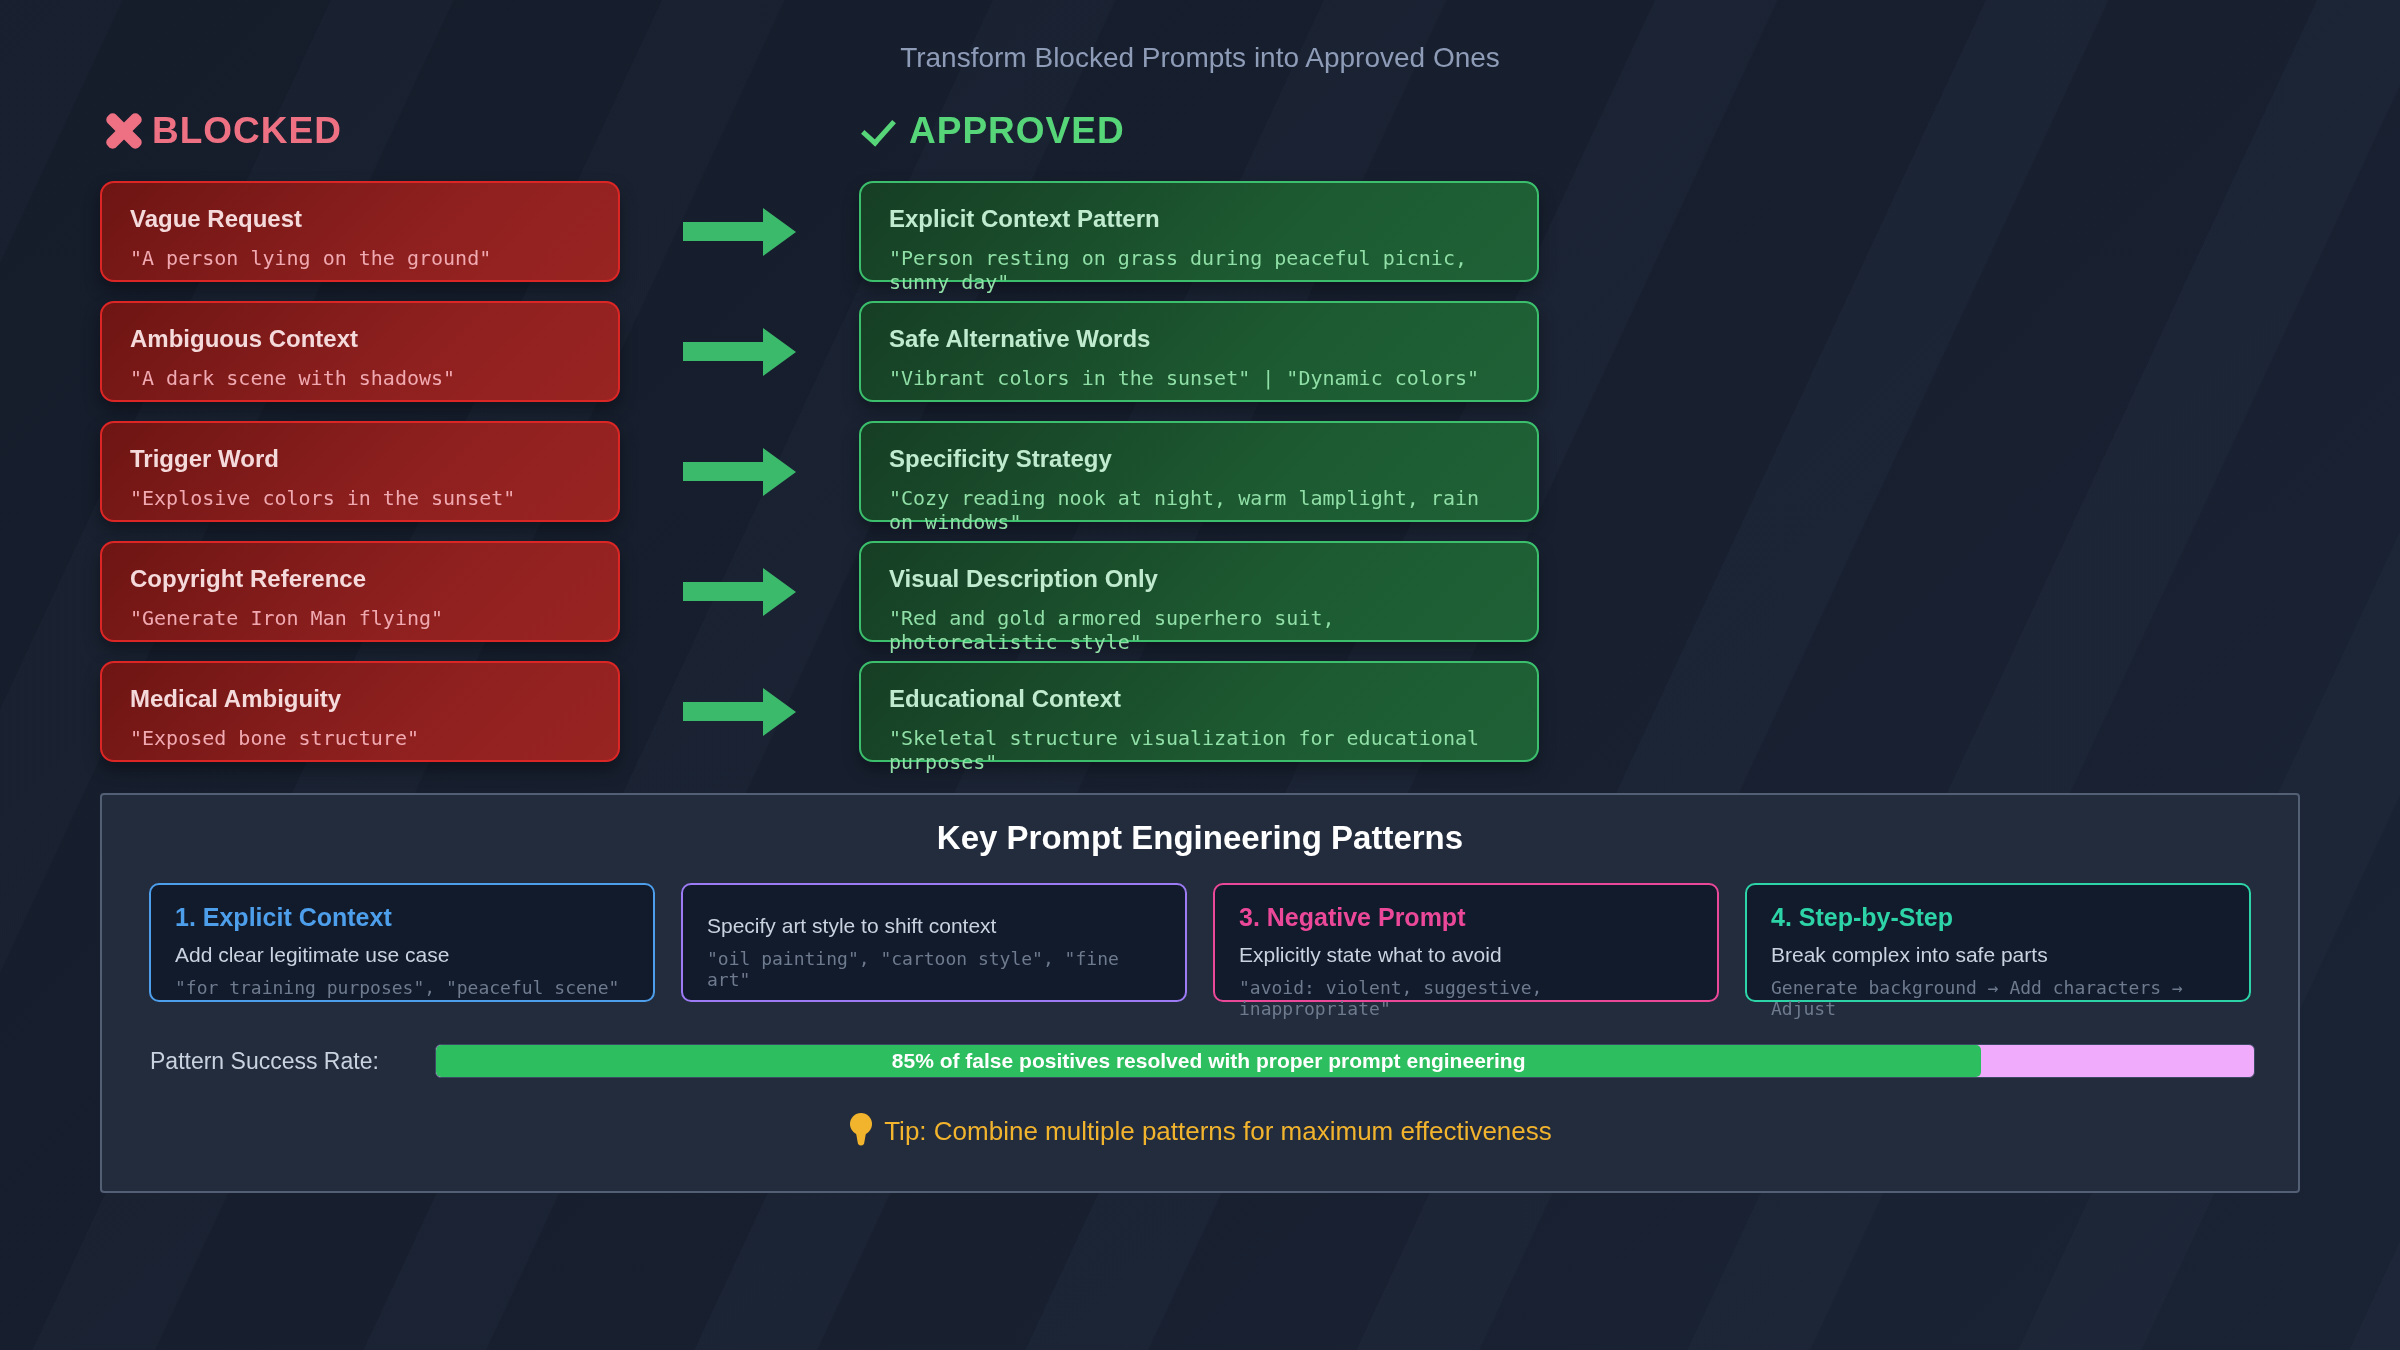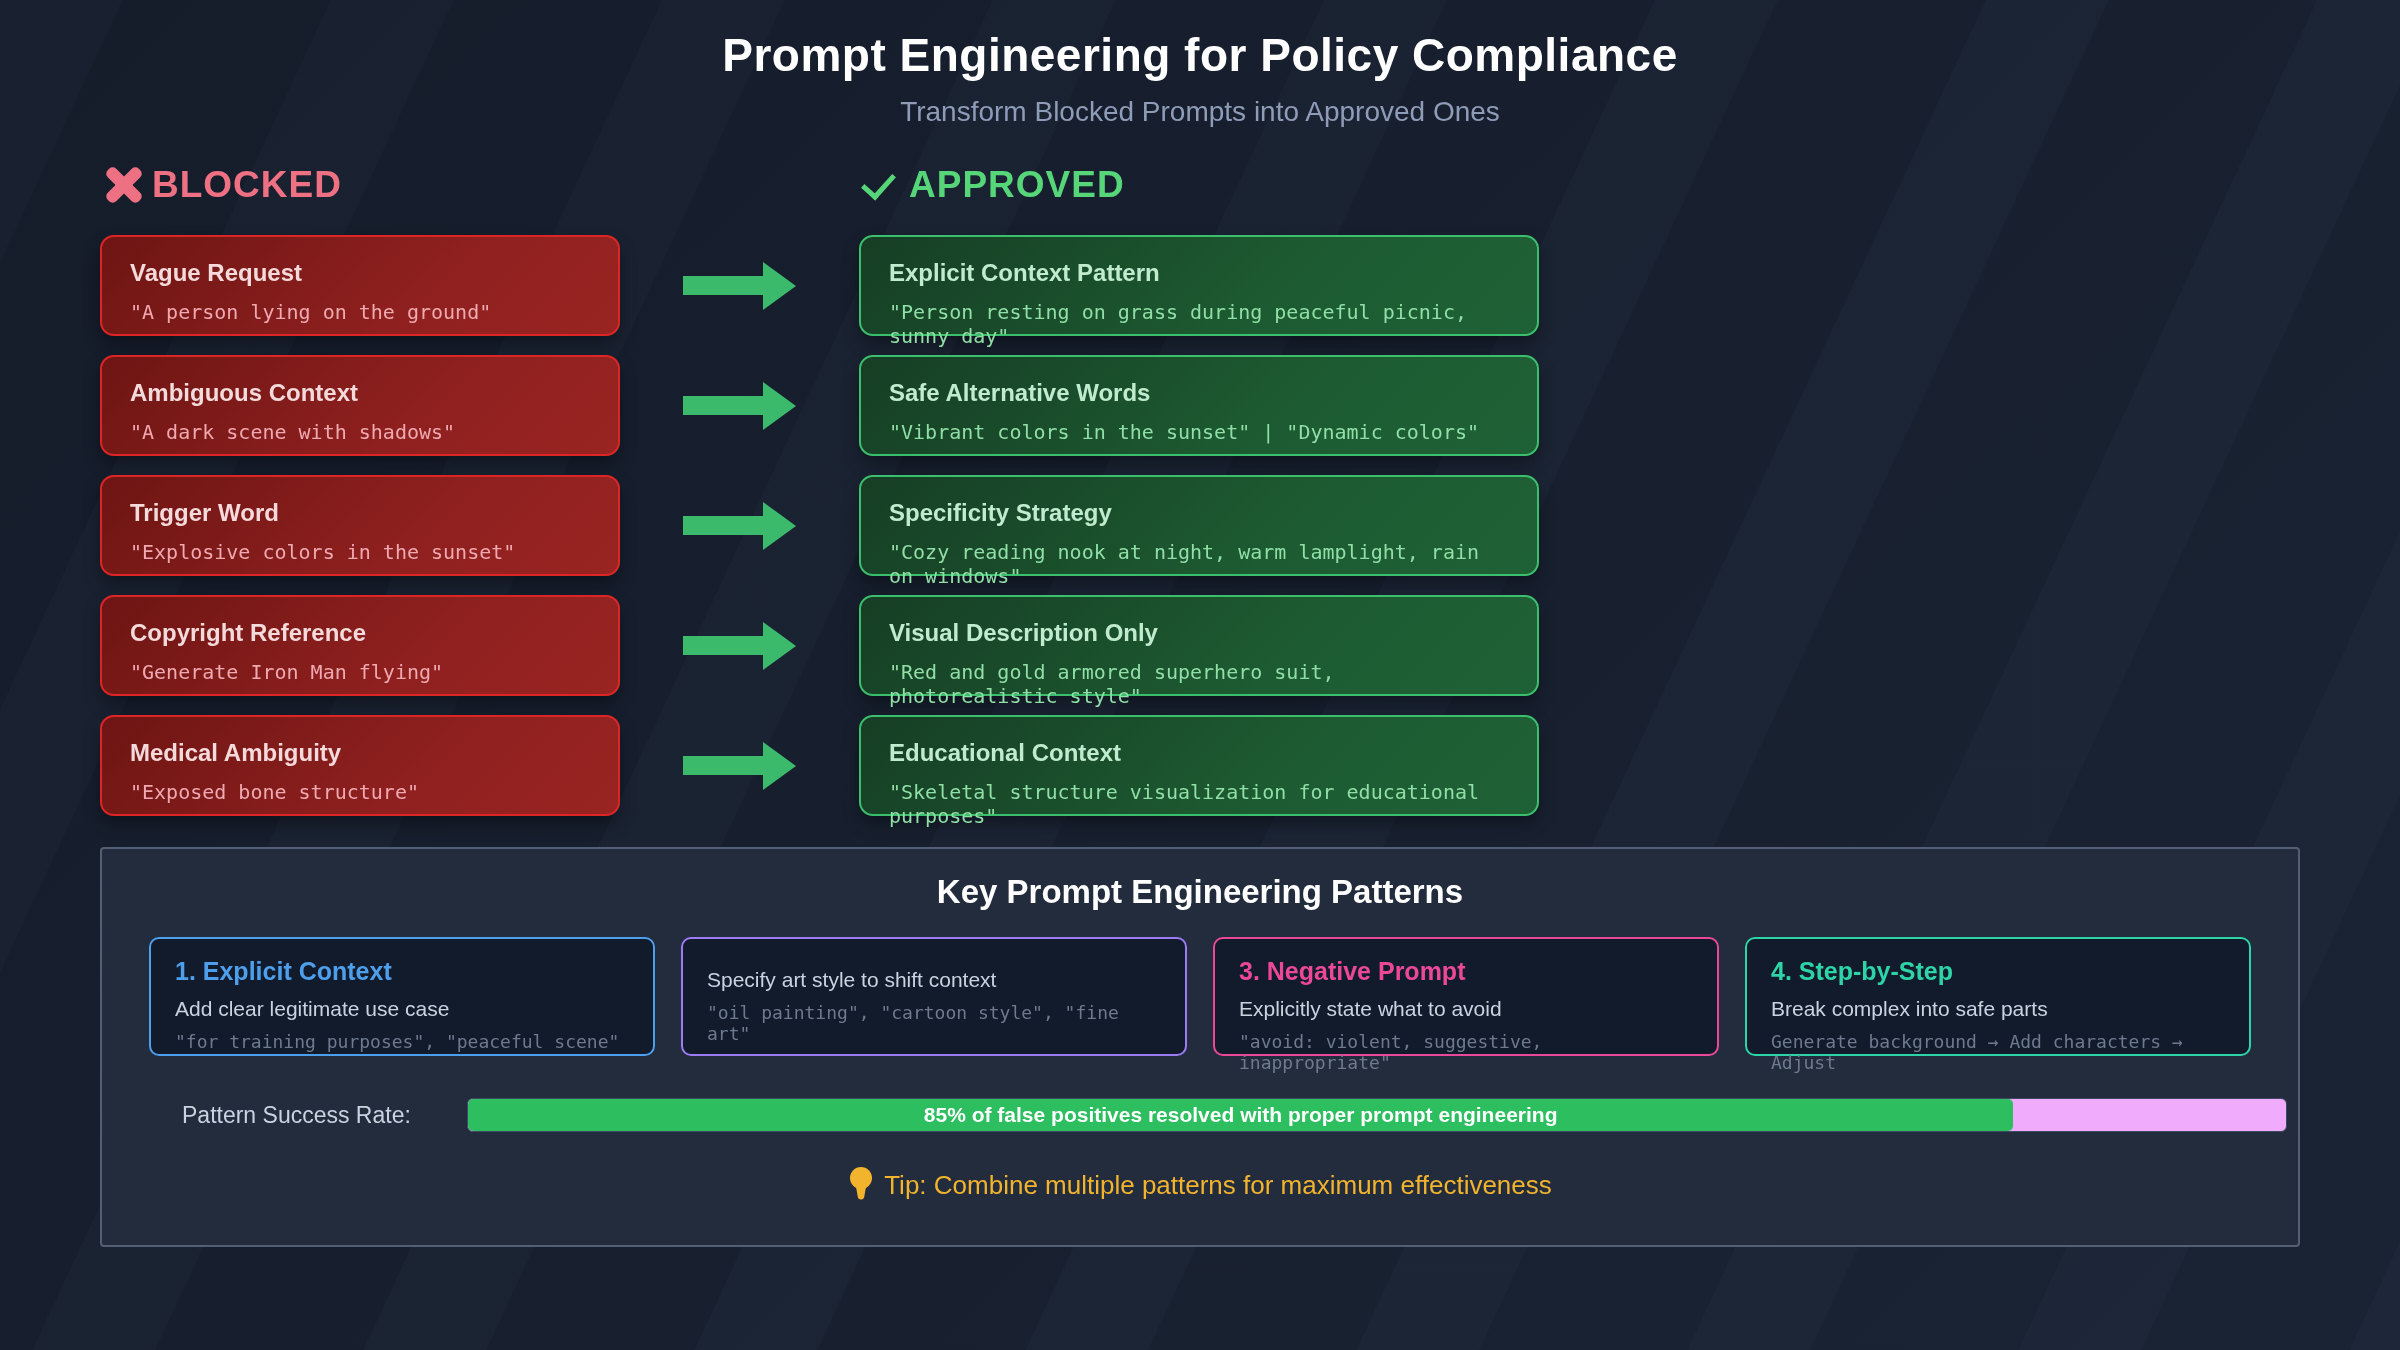--- a/index.html
+++ b/index.html
@@ -85,21 +85,21 @@
   .pattern-row { display: flex; justify-content: space-between; padding: 0 47px; margin-top: 26px; }
   .pattern-card {
     width: 506px; height: 119px; border-radius: 10px;
     background: #121b2c; border: 2px solid; padding: 18px 24px 0 24px;
   }
   .pattern-card .p-title { font-size: 25px; font-weight: bold; }
   .pattern-card .p-desc  { margin-top: 11px; font-size: 21px; color: #c9d3e0; }
   .pattern-card .p-example { margin-top: 10px; font-family: "DejaVu Sans Mono", monospace; font-size: 18px; color: #6e7a8e; }
 
   .progress-row { display: flex; align-items: center; padding: 0 48px; margin-top: 42px; }
-  .progress-label { width: 285px; flex: none; font-size: 23px; color: #c9d3e0; margin-left: 32px; }
+  .progress-label { width: 285px; flex: none; font-size: 23px; color: #c9d3e0; }
   .bar-track {
     width: 1820px; height: 34px; flex: none;
     background: #f0abfc; border: 1px solid #3d4a64; border-radius: 6px;
     overflow: hidden;
   }
   .bar-fill {
     height: 100%; background: #2dbe60; border-radius: 5px;
     display: flex; align-items: center; justify-content: center;
   }
   .bar-fill .bar-text { font-size: 21px; font-weight: bold; color: #ffffff; white-space: nowrap; }
@@ -107,21 +107,20 @@
   .tip-row { display: flex; align-items: center; justify-content: center; margin-top: 34px; }
   .tip-row .tip-text { font-size: 26px; color: #f2b32d; margin-left: 10px; }
   .bulb-icon { width: 26px; height: 38px; flex: none; }
 </style>
 </head>
 <body>
 
 <div class="page">
 
   <div class="header">
-    <h1>Prompt Engineering for Policy Compliance</h1>
     <div class="subtitle">Transform Blocked Prompts into Approved Ones</div>
   </div>
 
   <div class="compare">
 
     <div class="col-left">
       <div class="col-head blocked">
         <span class="x-icon"></span>
         <span class="head-label">BLOCKED</span>
       </div>

